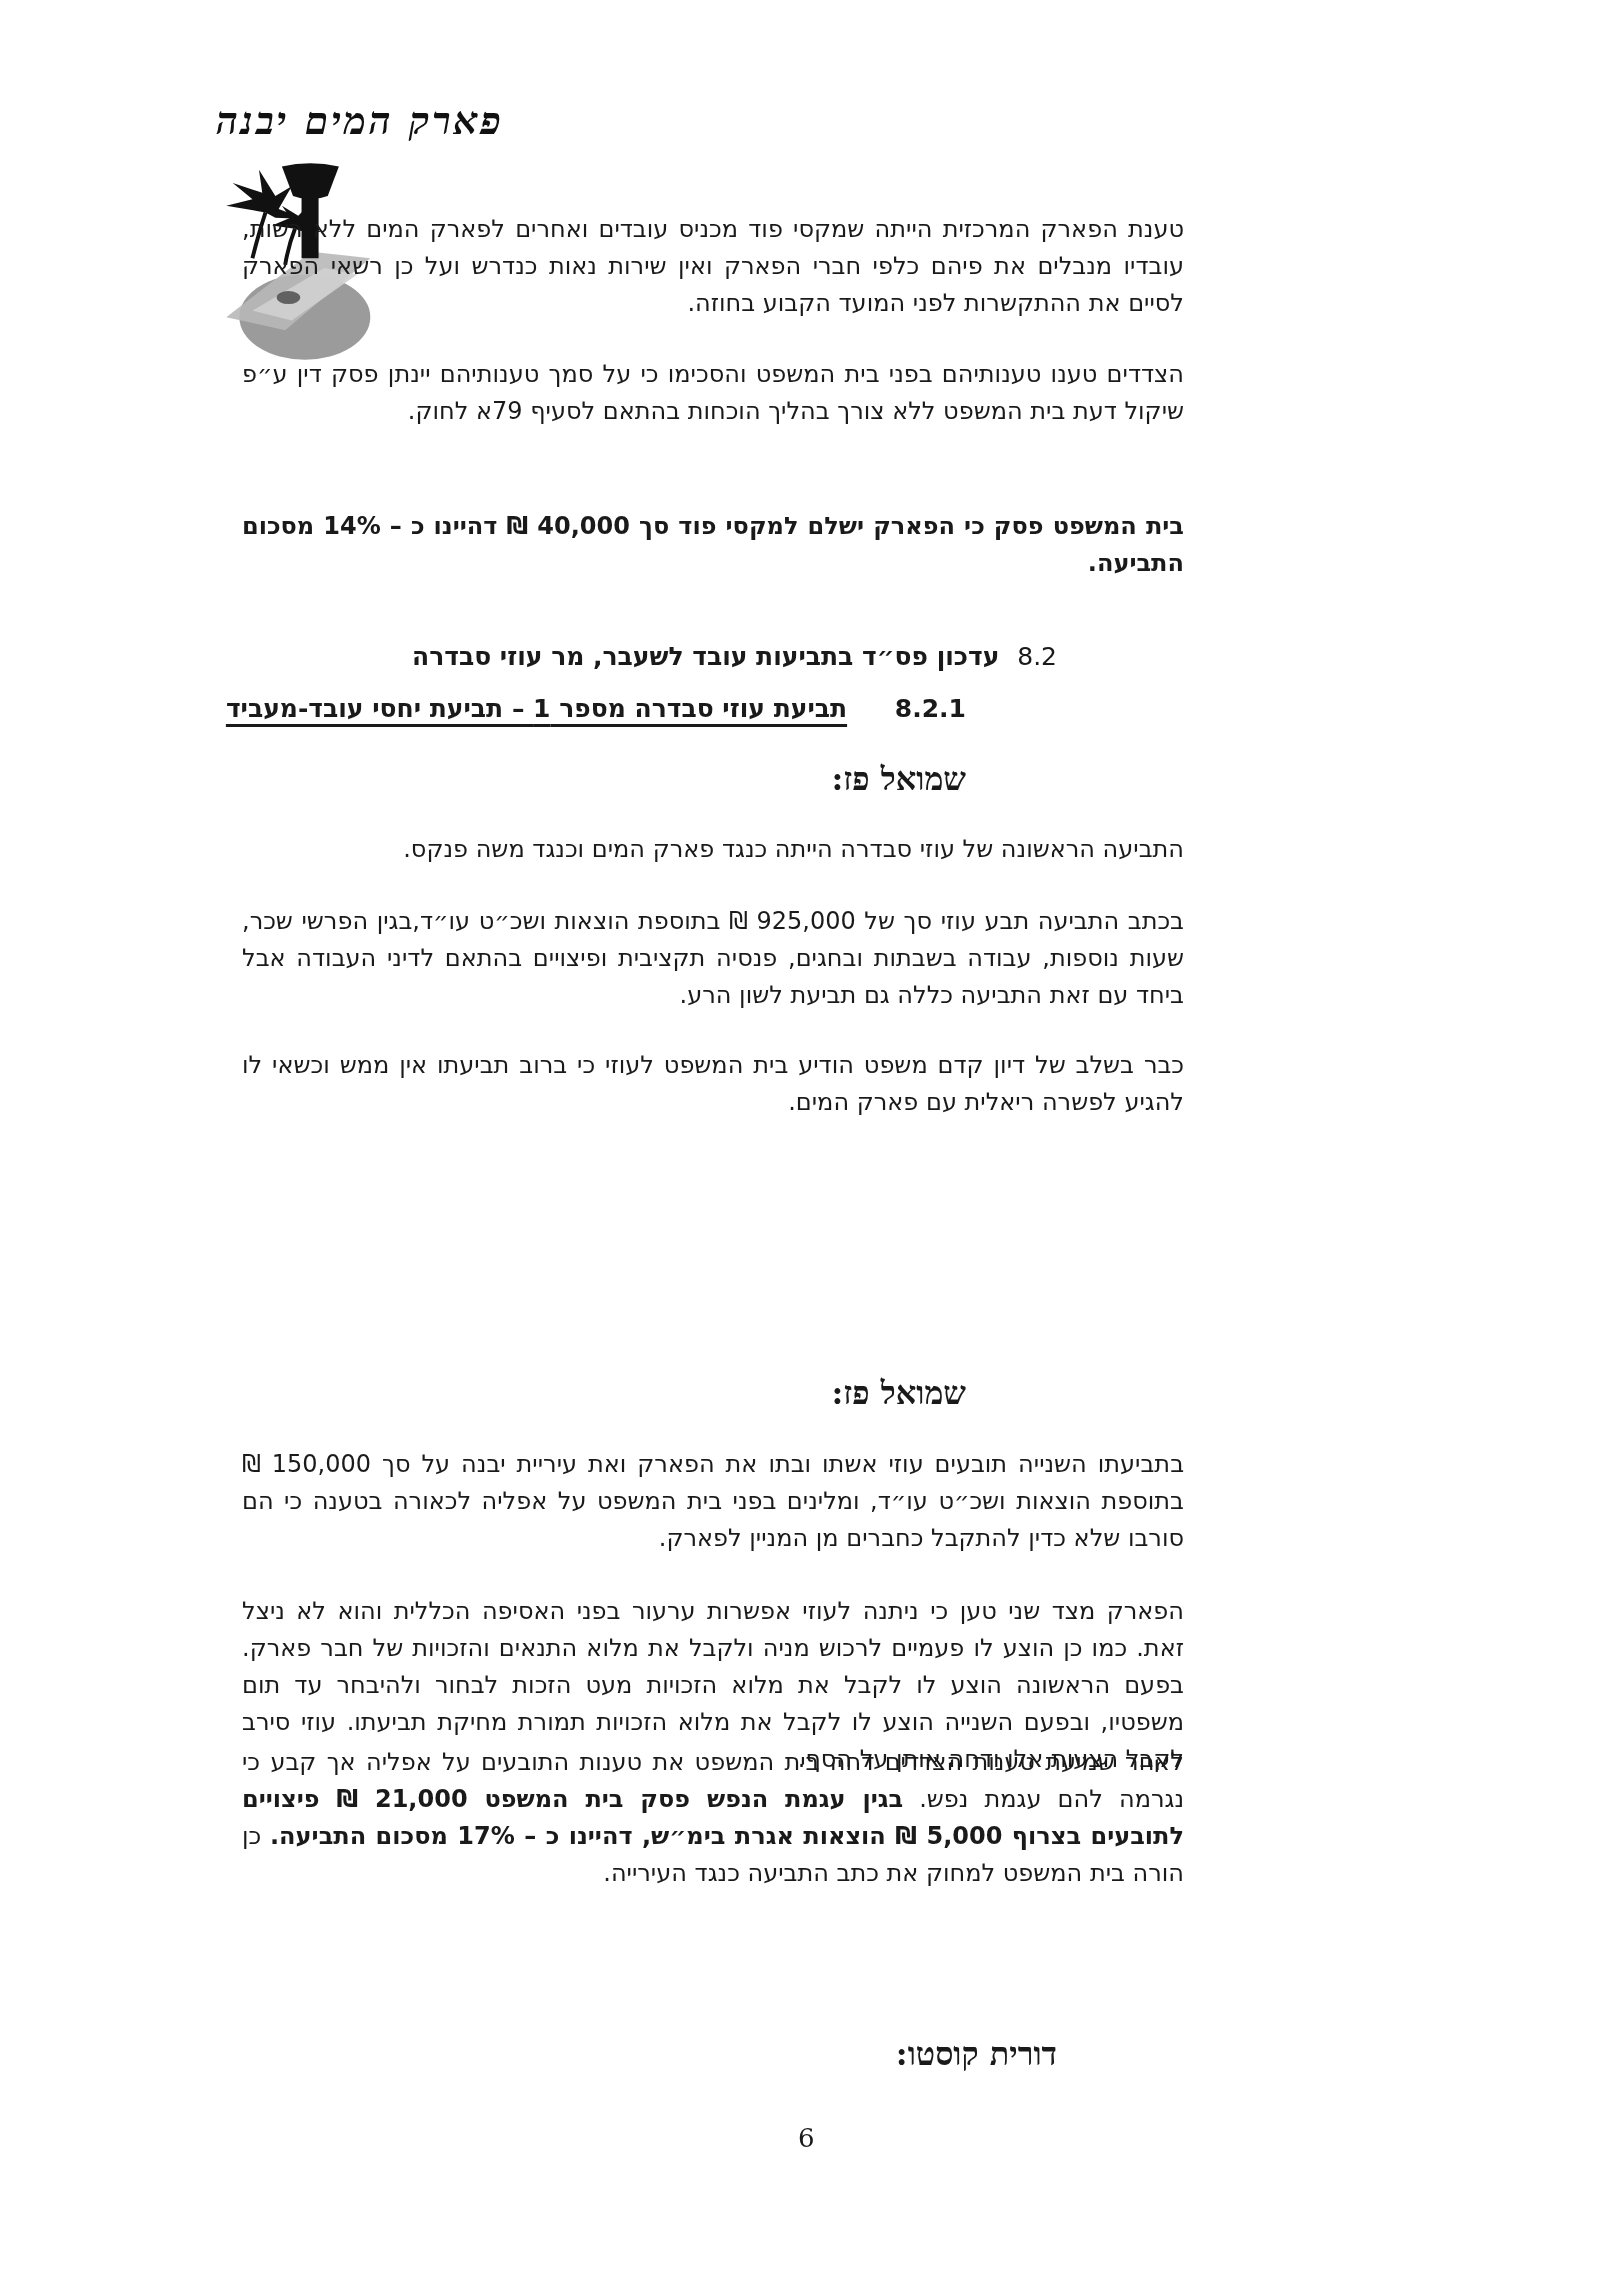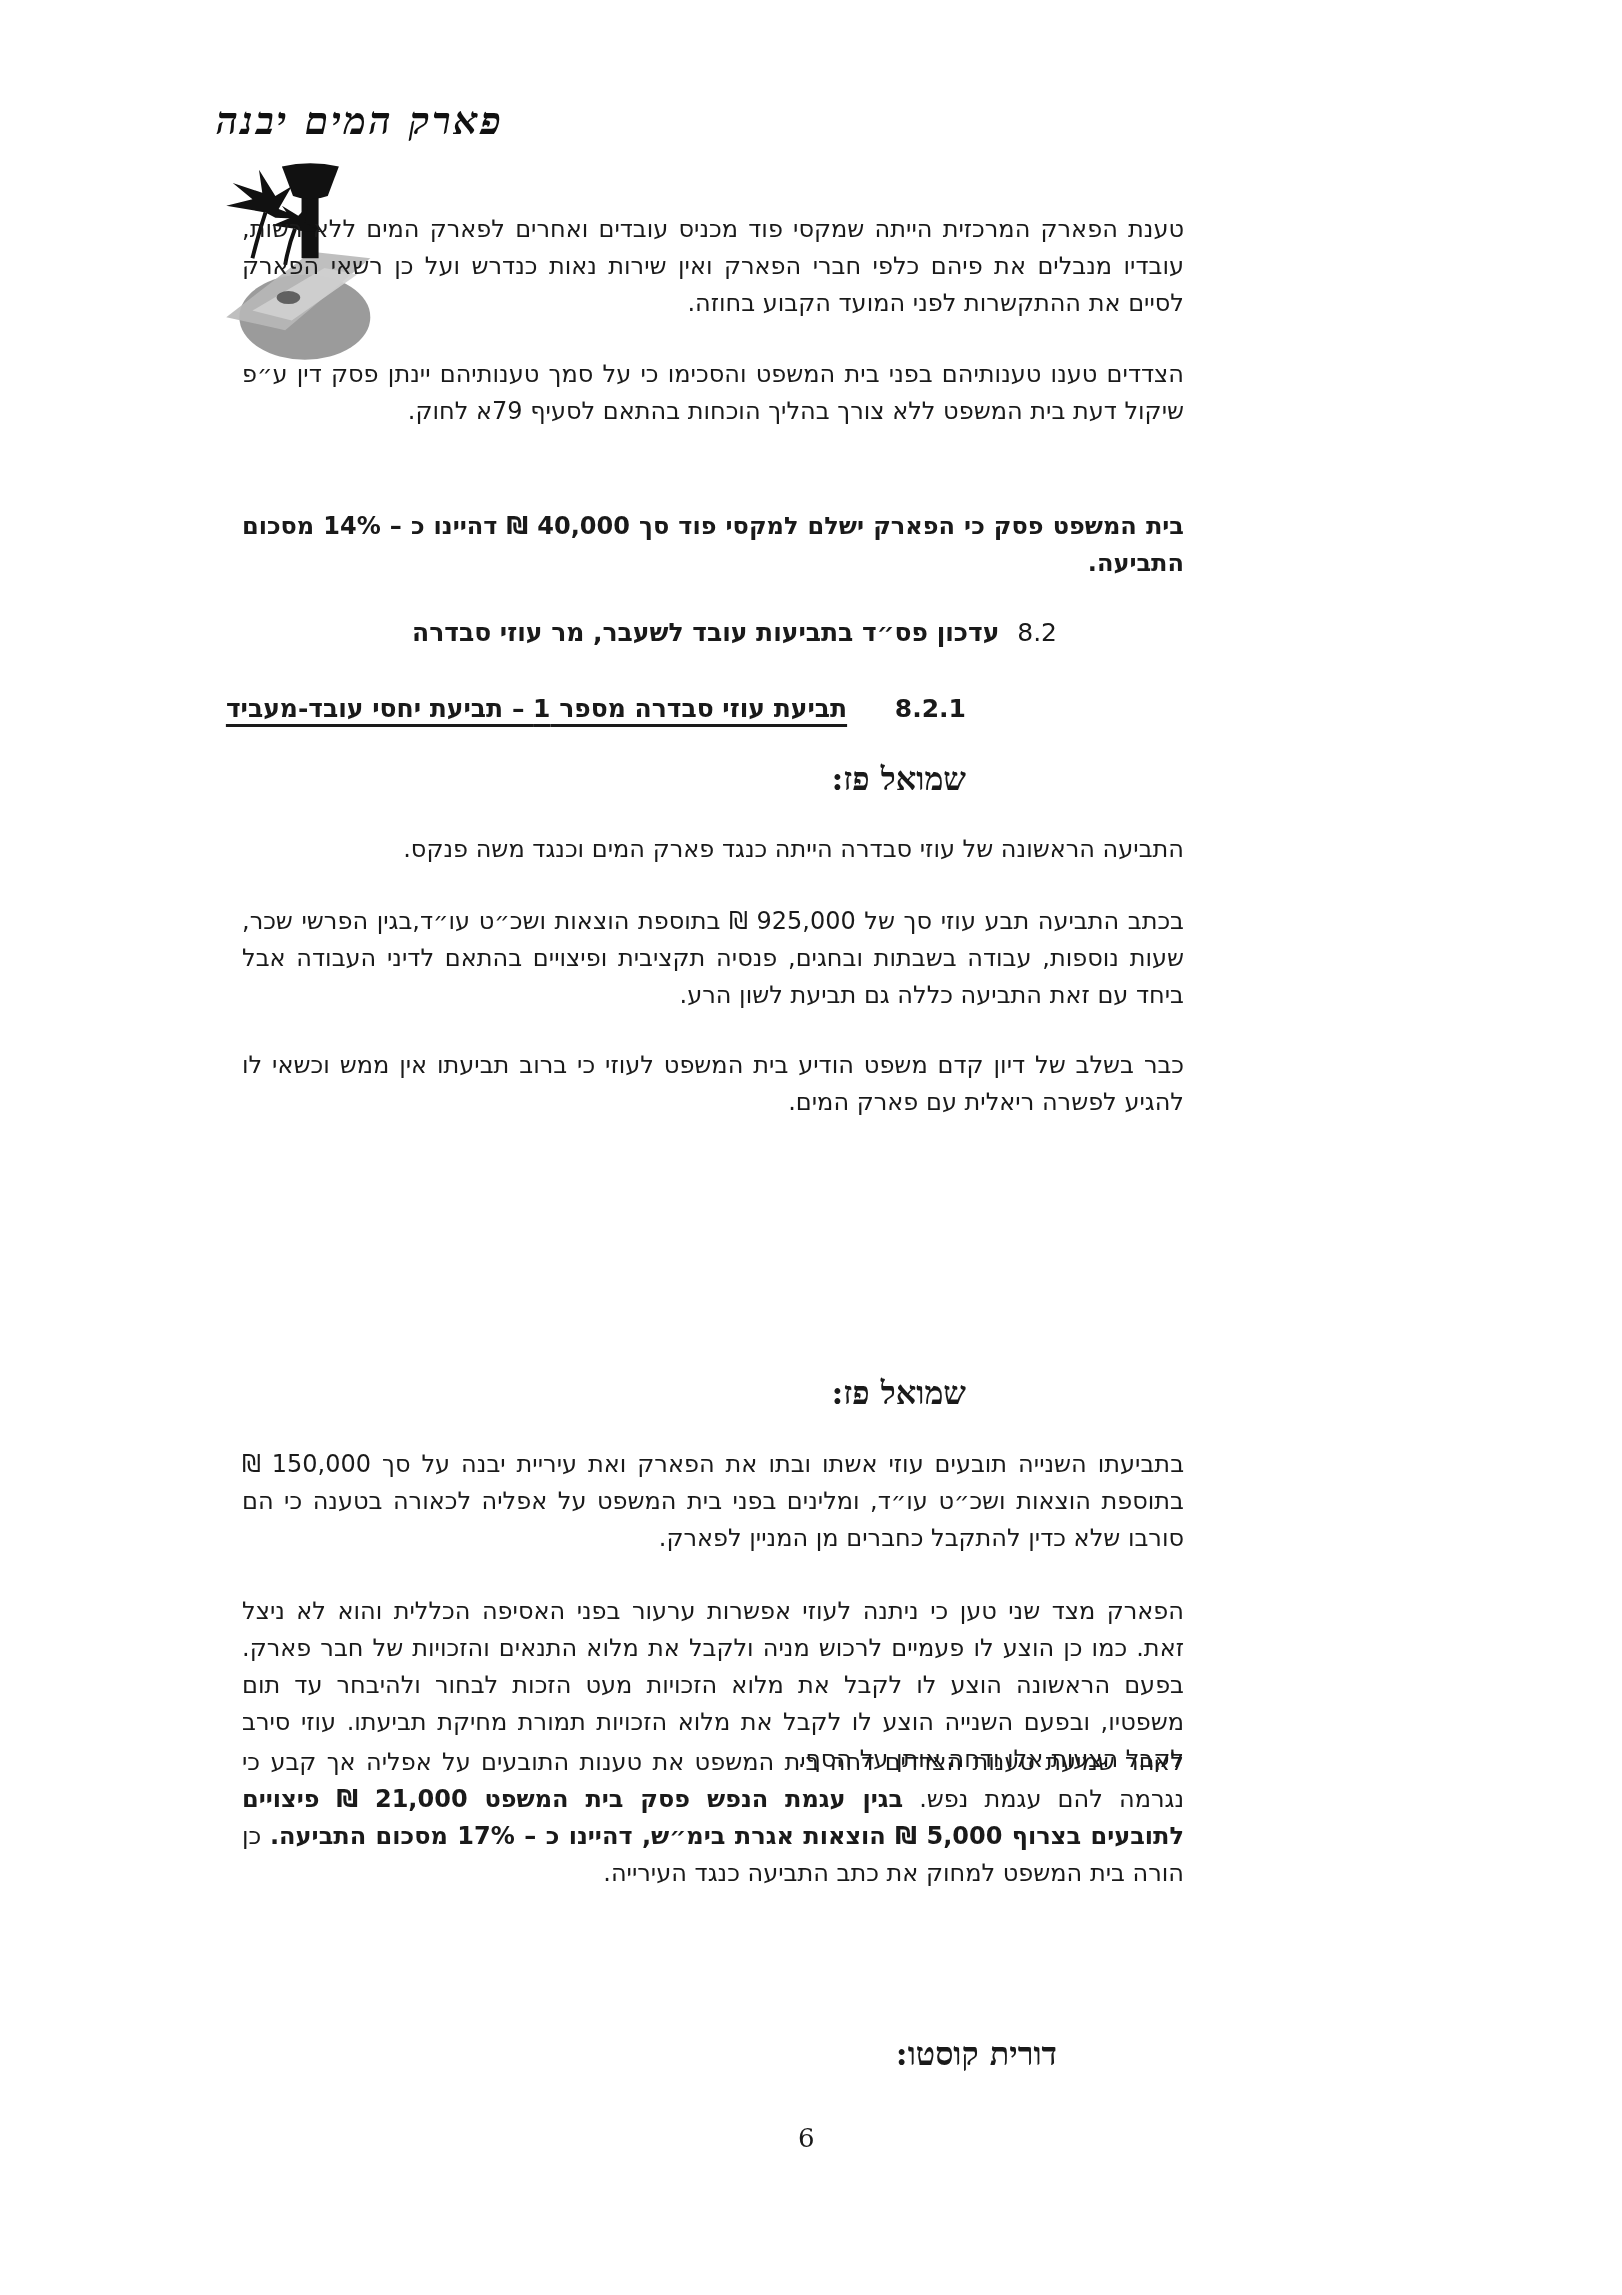--- a/index.html
+++ b/index.html
@@ -36,21 +36,21 @@
     <path d="M110,160 Q115,130 125,105" stroke="#111" stroke-width="6" fill="none"></path>
     <path d="M125,105 L90,100 L118,88 L105,70 L130,85 L145,70 L140,95 L165,110 L132,108 Z" fill="#111"></path>
   </svg>
 
   <p class="para" style="top:211px;">טענת הפארק המרכזית הייתה שמקסי פוד מכניס עובדים ואחרים לפארק המים ללא רשות, עובדיו מנבלים את פיהם כלפי חברי הפארק ואין שירות נאות כנדרש ועל כן רשאי הפארק לסיים את ההתקשרות לפני המועד הקבוע בחוזה.</p>
 
   <p class="para" style="top:356px;">הצדדים טענו טענותיהם בפני בית המשפט והסכימו כי על סמך טענותיהם יינתן פסק דין ע״פ שיקול דעת בית המשפט ללא צורך בהליך הוכחות בהתאם לסעיף 79א לחוק.</p>
 
   <p class="para" style="top:508px; font-weight:bold;">בית המשפט פסק כי הפארק ישלם למקסי פוד סך 40,000 ₪  דהיינו כ – 14% מסכום התביעה.</p>
 
-  <div class="heading" style="right:347px; top:618px;">
+  <div class="heading" style="right:347px; top:642px;">
     <span class="num">8.2</span>
     <span>עדכון פס״ד בתביעות עובד לשעבר, מר עוזי סבדרה</span>
   </div>
 
   <div class="subheading" style="right:438px; top:694px;">
     <span class="num">8.2.1</span>
     <span class="title">תביעת עוזי סבדרה מספר 1 – תביעת יחסי עובד-מעביד</span>
   </div>
 
   <div class="speaker" style="right:438px; top:760px;">שמואל פז:</div>

